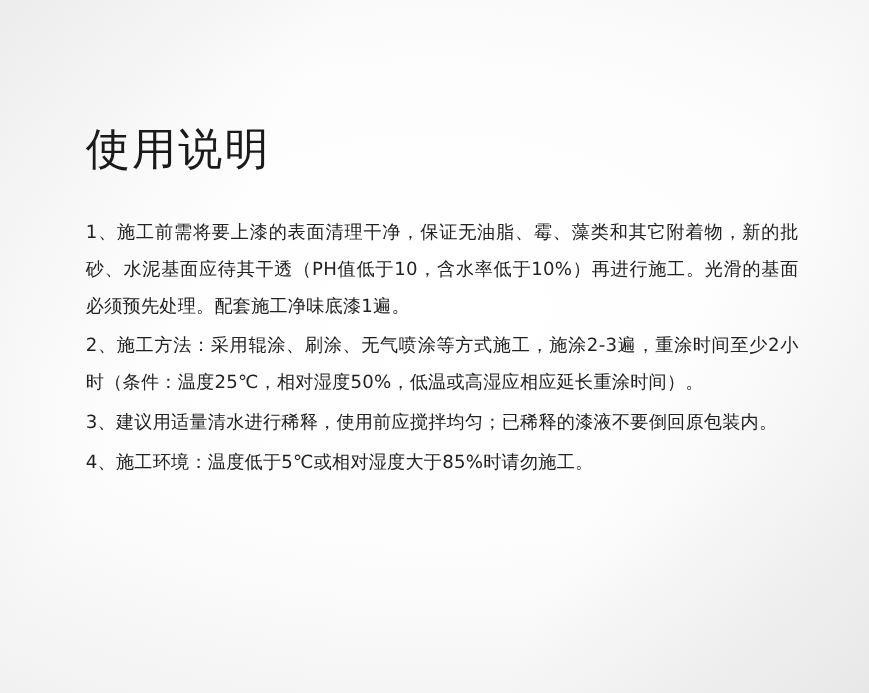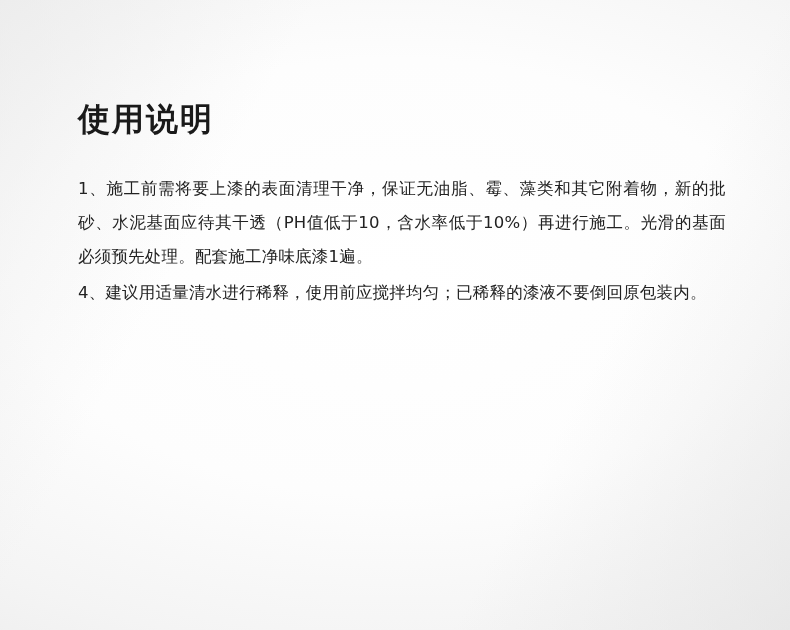--- a/index.html
+++ b/index.html
@@ -29,40 +29,42 @@
     pointer-events: none;
   }
   .content {
     position: absolute;
     left: 78px;
     top: 96px;
     right: 64px;
   }
   .title {
     font-family: "DejaVu Sans", "Liberation Sans", sans-serif;
-    font-size: 32px;
-    font-weight: bold;
+    font-size: 40px;
+    font-weight: normal;
     color: #1a1a1a;
     letter-spacing: 2px;
     line-height: 1.2;
-    margin: 4px 0 34px 0;
+    margin: 16px 0 34px 0;
   }
   .para {
     font-family: "DejaVu Sans", "Liberation Sans", sans-serif;
     font-size: 16.5px;
     color: #222222;
     line-height: 2.05;
     margin: 0 0 2px 0;
     letter-spacing: 0.2px;
     text-align: justify;
     text-justify: inter-ideograph;
   }
 </style>
 </head>
 <body>
 
 <div class="page">
   <div class="content">
     <h1 class="title">使用说明</h1>
     <p class="para">1、施工前需将要上漆的表面清理干净，保证无油脂、霉、藻类和其它附着物，新的批砂、水泥基面应待其干透（PH值低于10，含水率低于10%）再进行施工。光滑的基面必须预先处理。配套施工净味底漆1遍。</p>
-    <p class="para">4、建议用适量清水进行稀释，使用前应搅拌均匀；已稀释的漆液不要倒回原包装内。</p>
+    <p class="para">2、施工方法：采用辊涂、刷涂、无气喷涂等方式施工，施涂2-3遍，重涂时间至少2小时（条件：温度25℃，相对湿度50%，低温或高湿应相应延长重涂时间）。</p>
+    <p class="para">3、建议用适量清水进行稀释，使用前应搅拌均匀；已稀释的漆液不要倒回原包装内。</p>
+    <p class="para">4、施工环境：温度低于5℃或相对湿度大于85%时请勿施工。</p>
   </div>
 </div>
 
 </body></html>

